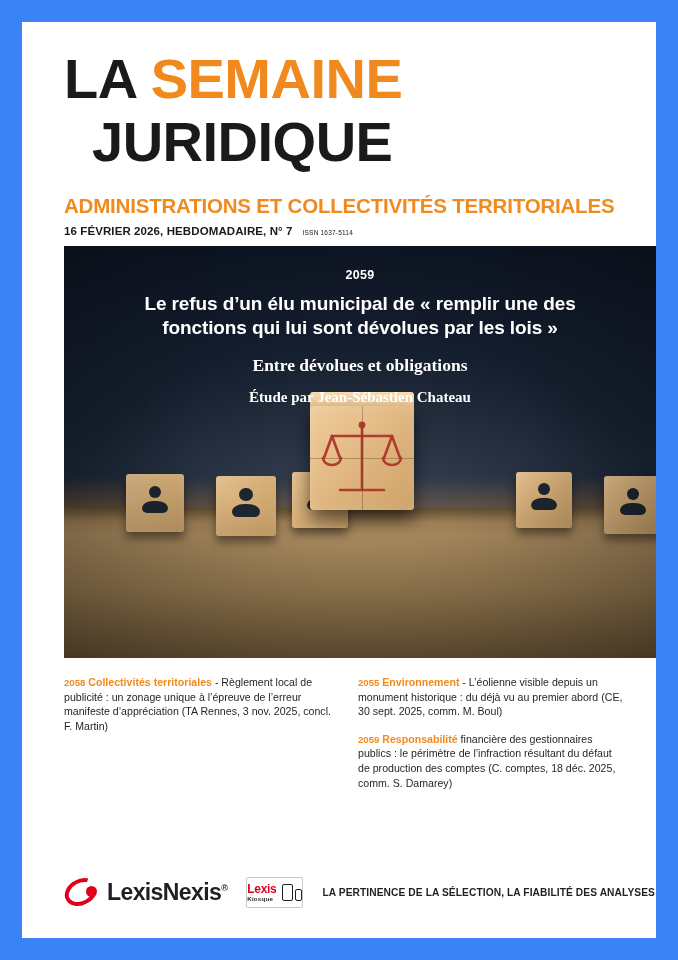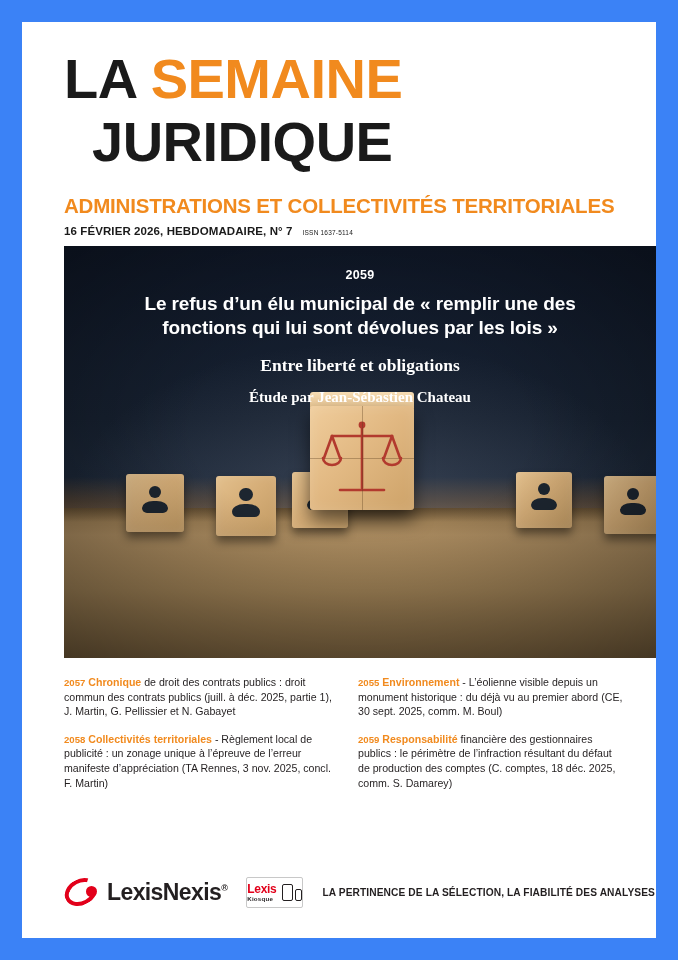--- a/index.html
+++ b/index.html
@@ -319,31 +319,27 @@
           </g>
           <circle cx="52" cy="19" r="3.4" fill="#B23A2E"></circle>
         </svg>
       </div>
 
       <div class="vignette"></div>
 
       <div class="cover-text">
         <div class="cover-num">2059</div>
         <div class="cover-title">Le refus d’un élu municipal de « remplir une des fonctions qui lui sont dévolues par les lois »</div>
-        <div class="cover-sub">Entre liberté et obligations</div>
+        <div class="cover-sub">Entre dévolues et obligations</div>
         <div class="cover-author">Étude par Jean-Sébastien Chateau</div>
       </div>
     </div>
 
     <div class="summary">
       <div class="col">
-        <div class="entry">
-          <span class="num">2057</span>
-          <span class="rub">Chronique</span><span> de droit des contrats publics : droit commun des contrats publics (juill. à déc. 2025, partie 1), J. Martin, G. Pellissier et N. Gabayet</span>
-        </div>
         <div class="entry">
           <span class="num">2058</span>
           <span class="rub">Collectivités territoriales</span><span> - Règlement local de publicité : un zonage unique à l’épreuve de l’erreur manifeste d’appréciation (TA Rennes, 3 nov. 2025, concl. F. Martin)</span>
         </div>
       </div>
       <div class="col">
         <div class="entry">
           <span class="num">2055</span>
           <span class="rub">Environnement</span><span> - L’éolienne visible depuis un monument historique : du déjà vu au premier abord (CE, 30 sept. 2025, comm. M. Boul)</span>
         </div>

